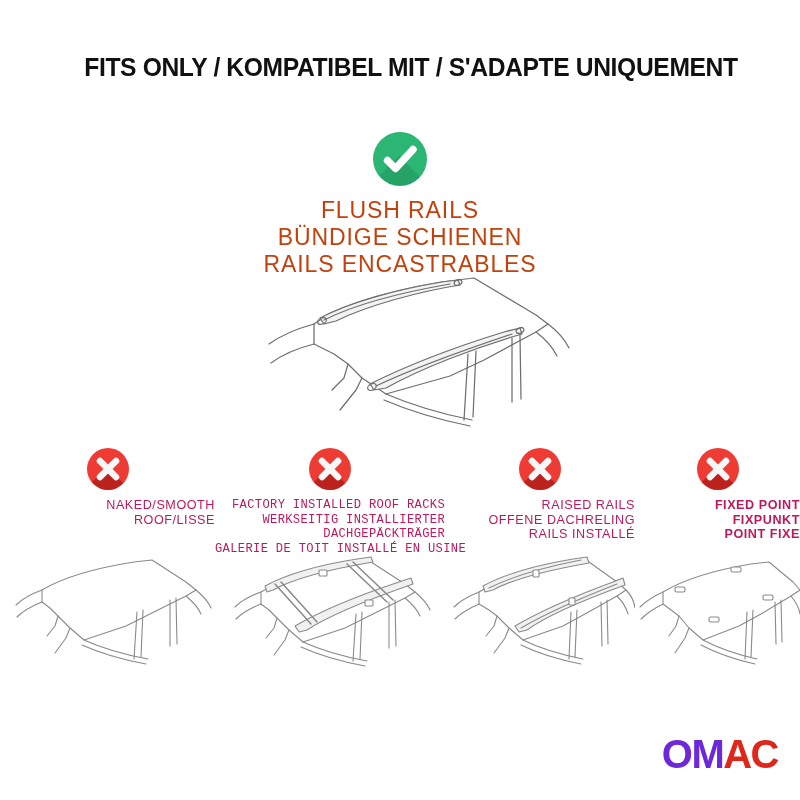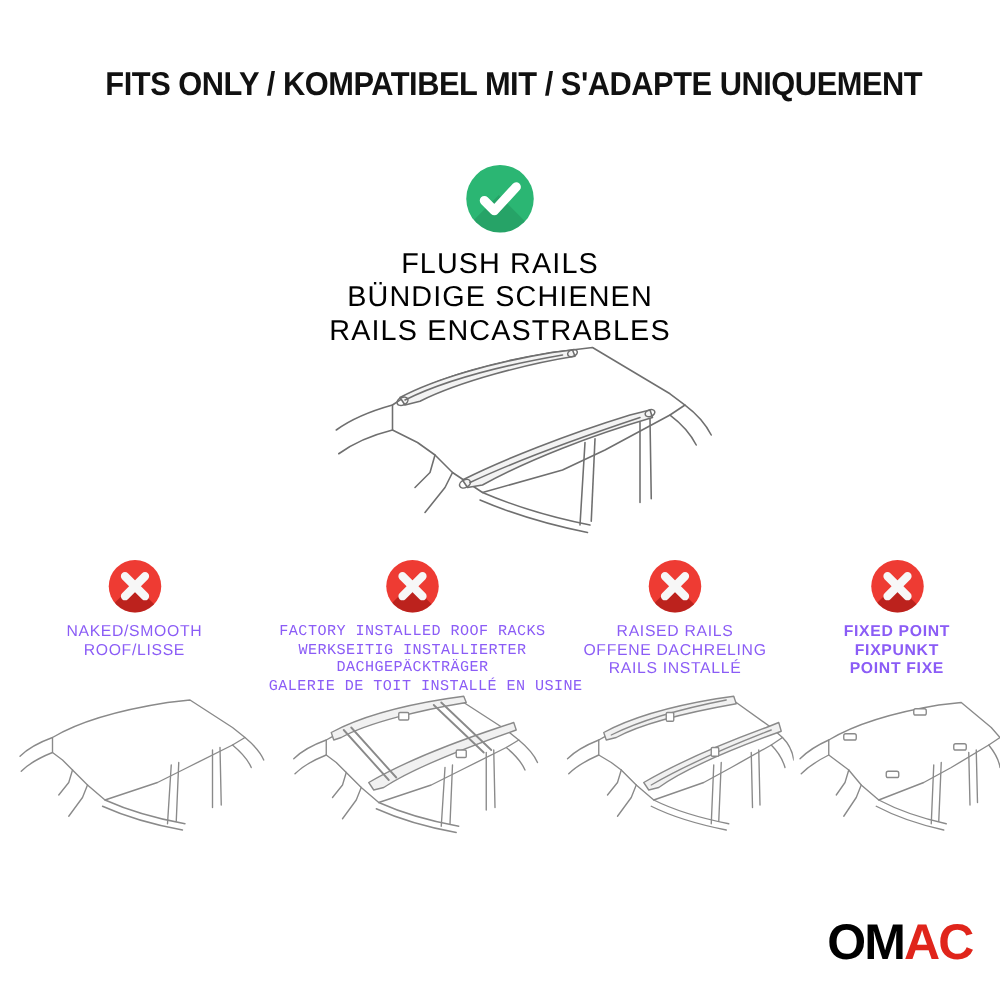--- a/index.html
+++ b/index.html
@@ -77,21 +77,21 @@
     background: rgba(0,0,0,0.10);
   }
   .primary-labels {
     margin-top: 11px;
     width: 800px;
     text-align: center;
     font-size: 23px;
     line-height: 27px;
     letter-spacing: 0.9px;
     font-weight: 400;
-    color: #000000;
+    color: #c2410c;
     white-space: nowrap;
   }
 
   
   .primary-figure {
     position: absolute;
     left: 236px;
     top: 272px;
     width: 340px;
     height: 160px;
@@ -126,25 +126,25 @@
     width: 58px; height: 24px;
     left: 20px; top: 19px;
     transform: rotate(45deg);
     transform-origin: 0 0;
     background: rgba(120, 0, 0, 0.42);
   }
 
   .reject-labels {
     margin-top: 8px;
     width: 100%;
-    text-align: center;
+    text-align: right;
     font-size: 12.6px;
     line-height: 14.6px;
     letter-spacing: 0.55px;
-    color: #8b5cf6;
+    color: #be185d;
     white-space: nowrap;
   }
   .reject-col.c1 .reject-labels { font-size: 12.1px; letter-spacing: 0.35px; }
 
   .reject-figure {
     position: absolute;
     left: 0;
     width: 100%;
     height: 130px;
   }
@@ -158,21 +158,21 @@
     position: absolute;
     right: 22px;
     bottom: 26px;
     font-family: "Liberation Sans Narrow", "Liberation Sans", sans-serif;
     font-weight: 700;
     font-size: 40px;
     letter-spacing: -1.5px;
     line-height: 40px;
     white-space: nowrap;
   }
-  .logo .om { color: #000000; }
+  .logo .om { color: #6d28d9; }
   .logo .ac { color: #e0251b; }
 
   .sr { position: absolute; width: 1px; height: 1px; overflow: hidden; clip: rect(0 0 0 0); }
 </style>
 </head>
 <body>
 
 <div class="header">
   <div class="header-title">FITS ONLY / KOMPATIBEL MIT / S'ADAPTE UNIQUEMENT</div>
 </div>

